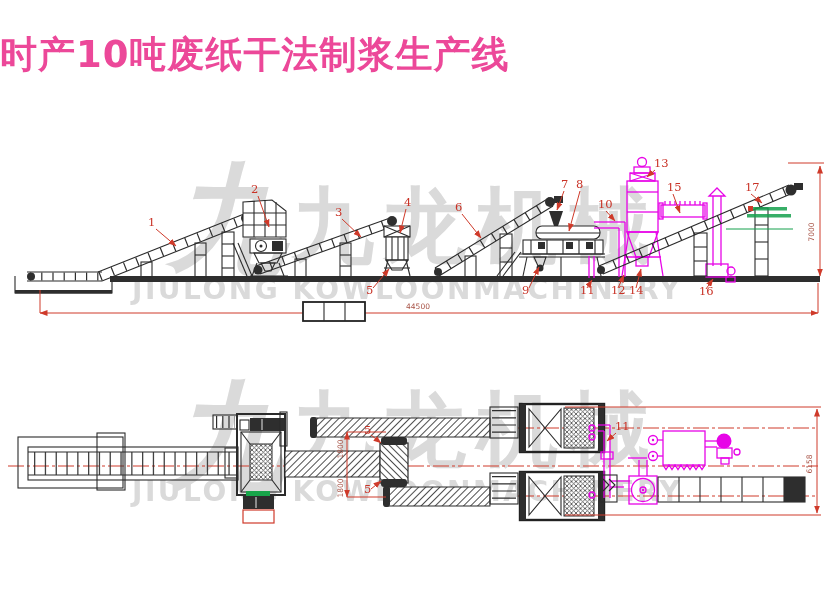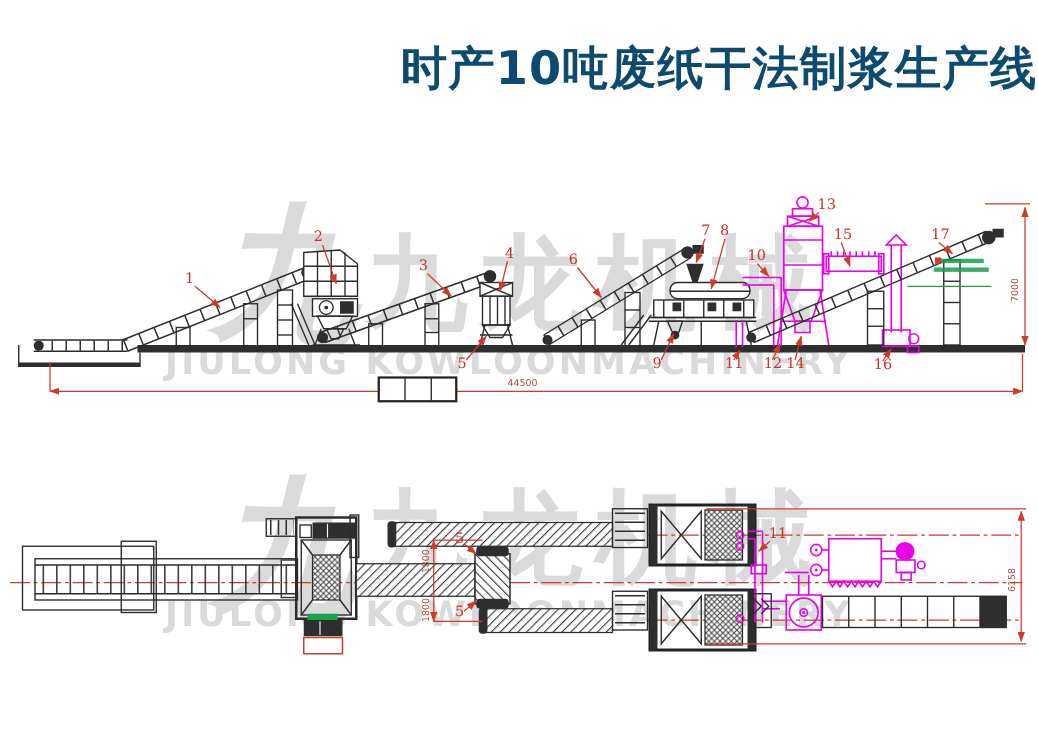--- a/index.html
+++ b/index.html
@@ -1,19 +1,19 @@
 <!DOCTYPE html>
 <html><head>
 <meta charset="utf-8">
 <style>
   html,body{margin:0;padding:0;background:#fff;font-family:"Liberation Sans",sans-serif;}
   .page{position:relative;width:830px;height:600px;background:#fff;overflow:hidden;}
-  .title{position:absolute;top:30px;left:0;width:830px;margin:0;text-align:right;
+  .title{position:absolute;top:30px;left:0;width:830px;margin:0;text-align:left;
          font-family:"DejaVu Sans",sans-serif;font-weight:bold;font-size:37px;
-         letter-spacing:1px;color:#0c4a6e;}
+         letter-spacing:1px;color:#ec4899;}
   .wm{position:absolute;color:#dadada;pointer-events:none;line-height:1;white-space:nowrap;
       font-family:"DejaVu Sans",sans-serif;font-weight:bold;}
   .wm-logo{font-size:118px;font-style:italic;}
   .wm-cn{font-size:82px;letter-spacing:10px;font-family:Liberation Serif, serif;}
   .wm-en{font-size:28px;letter-spacing:2.5px;}
   svg.scene{position:absolute;left:0;top:0;}
   .k{stroke:#2b2b2b;fill:none;stroke-width:1.1;}
   .k2{stroke:#2b2b2b;fill:none;stroke-width:2;}
   .kw{stroke:#2b2b2b;fill:#fff;stroke-width:1.1;}
   .kf{fill:#2e2e2e;stroke:none;}

